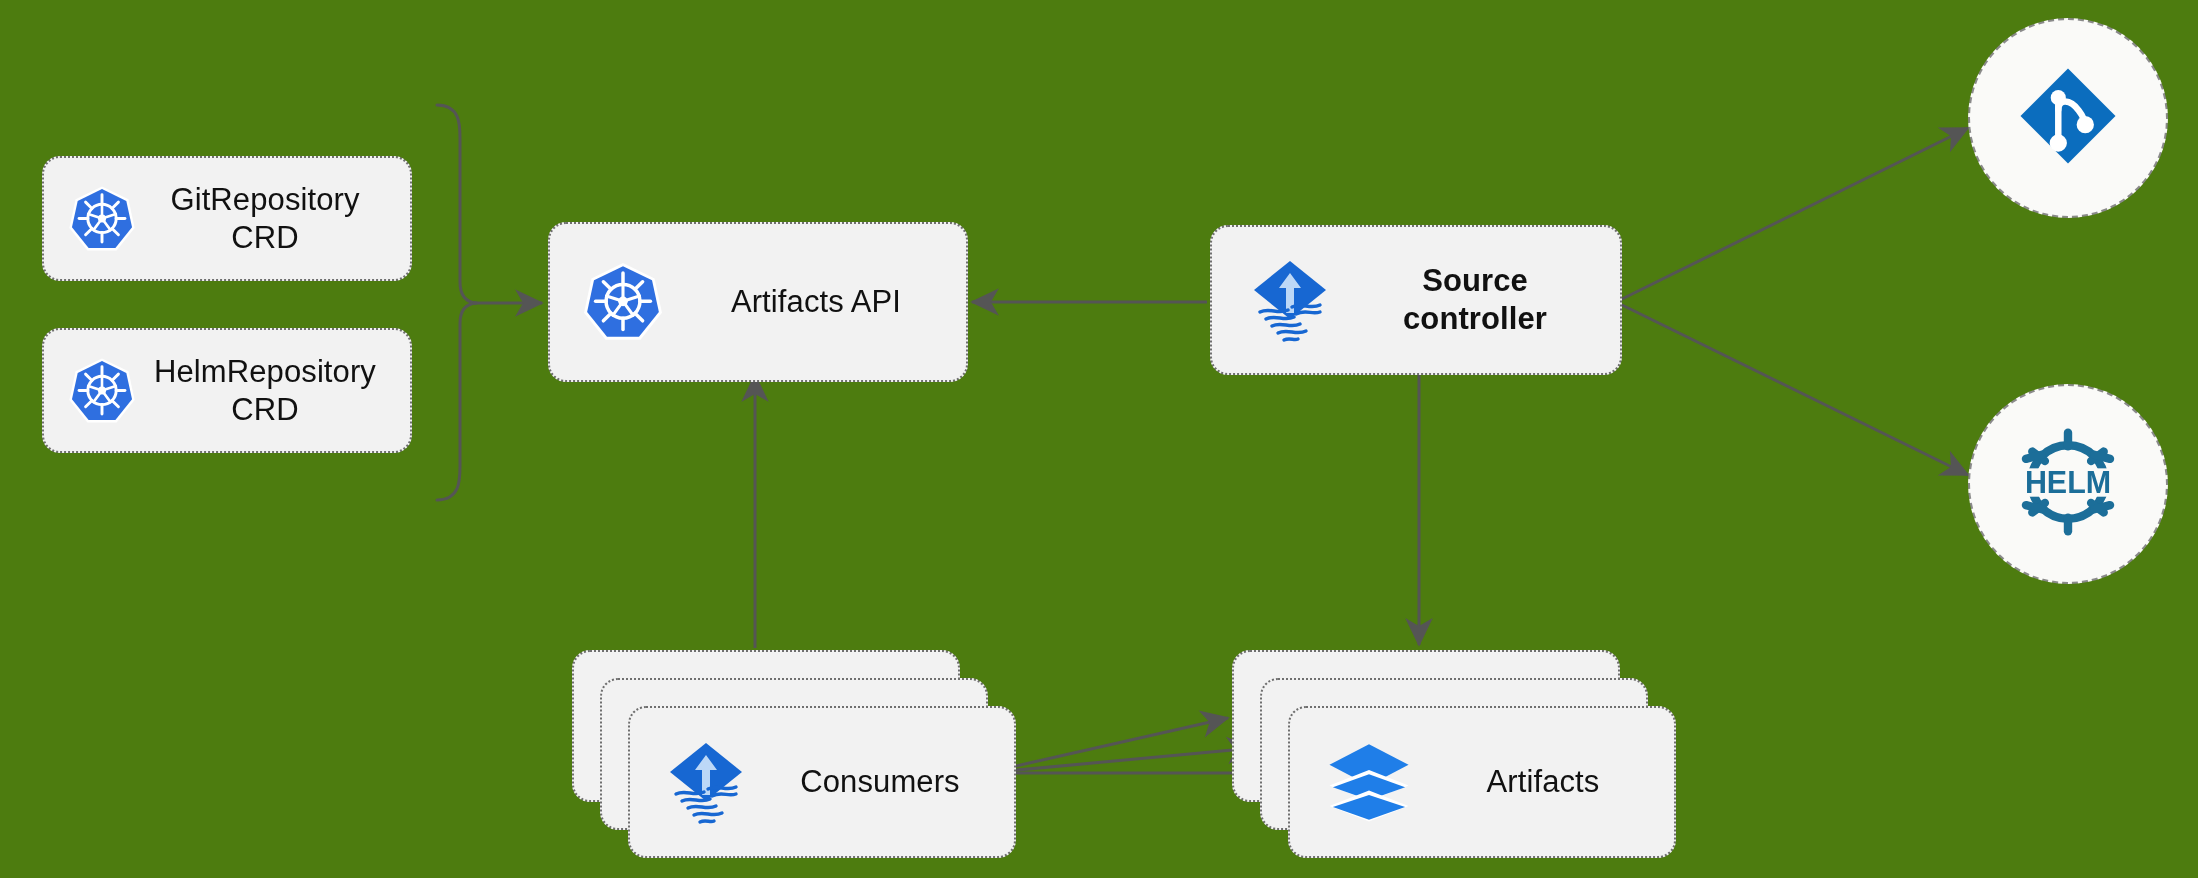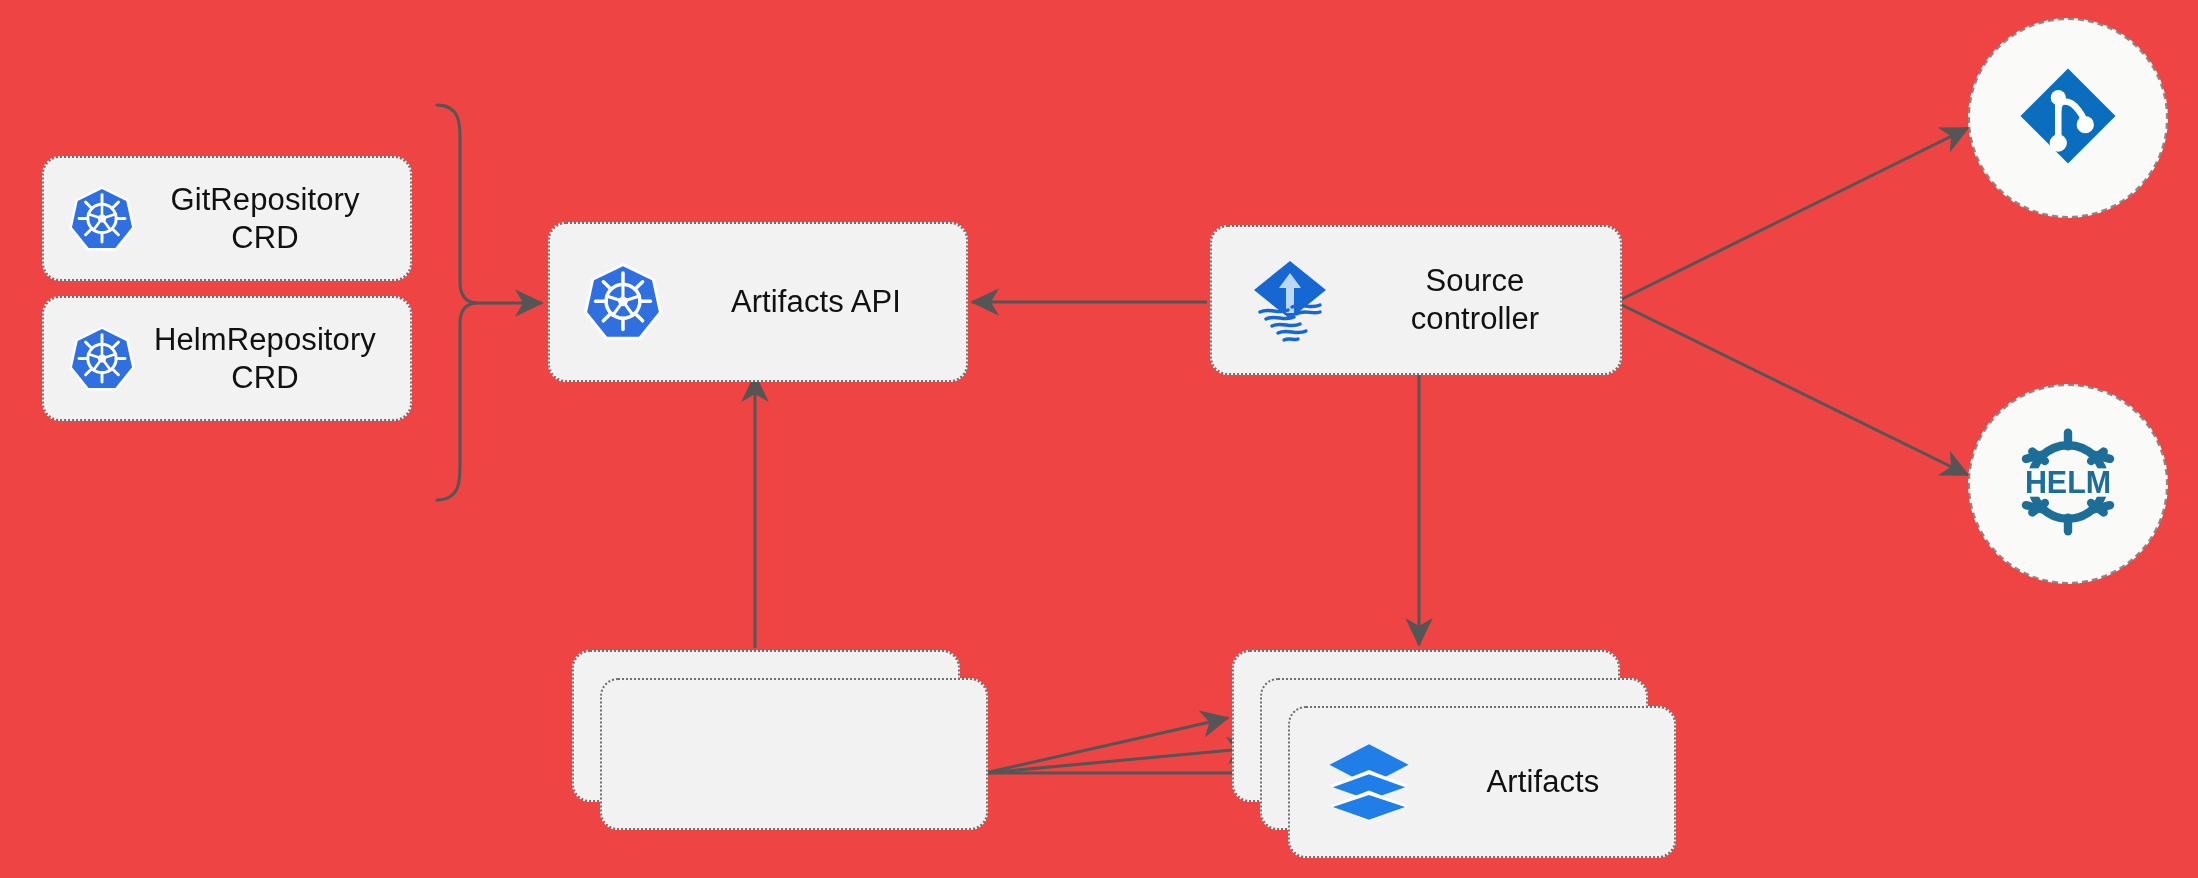--- a/index.html
+++ b/index.html
@@ -1,20 +1,20 @@
 <!DOCTYPE html>
 <html><head>
 <meta charset="utf-8">
 <style>
   html,body{margin:0;padding:0;background:#ffffff;}
   body{
     font-family:"Liberation Sans", sans-serif;
     width:2198px;height:878px;overflow:hidden;position:relative;
   }
-  #stage{position:relative;width:2198px;height:878px;background:#ef4444;}
+  #stage{position:relative;width:2198px;height:878px;background:#4d7c0f;}
 
   
   .node{
     position:absolute;
     background:#f2f2f2;
     border:2.5px dotted #6f6f6f;
     border-radius:18px;
     box-sizing:border-box;
     display:flex;align-items:center;
     justify-content:flex-start;
@@ -106,21 +106,21 @@
           <line x1="32" y1="31.5" x2="24.4" y2="41.9"></line>
           <line x1="32" y1="31.5" x2="19.7" y2="27.6"></line>
         </g>
         <circle cx="32" cy="31.5" r="3.6" fill="#ffffff"></circle>
       </svg>
     </span>
     <span class="label">GitRepository
 CRD</span>
   </div>
 
-  <div class="node crd" style="left:42px;top:296px;">
+  <div class="node crd" style="left:42px;top:328px;">
     <span class="icon k8s-wrap">
       <svg viewBox="0 0 64 64" width="72" height="72">
         <path d="M32 3 L55.5 14.5 L61 40 L45 60 L19 60 L3 40 L8.5 14.5 Z" fill="#ffffff"></path>
         <path d="M32 5.4 L53.6 15.9 L58.7 39.4 L43.9 57.8 L20.1 57.8 L5.3 39.4 L10.4 15.9 Z" fill="#2f6fe0"></path>
         <g fill="none" stroke="#ffffff" stroke-width="2.6" stroke-linecap="round">
           <circle cx="32" cy="31.5" r="12.6"></circle>
           <line x1="32" y1="10.5" x2="32" y2="19"></line>
           <line x1="32" y1="44" x2="32" y2="52.5"></line>
           <line x1="11.6" y1="31.5" x2="19.4" y2="31.5"></line>
           <line x1="44.6" y1="31.5" x2="52.4" y2="31.5"></line>
@@ -165,21 +165,21 @@
           <line x1="32" y1="31.5" x2="39.6" y2="41.9"></line>
           <line x1="32" y1="31.5" x2="24.4" y2="41.9"></line>
           <line x1="32" y1="31.5" x2="19.7" y2="27.6"></line>
         </g>
         <circle cx="32" cy="31.5" r="3.6" fill="#ffffff"></circle>
       </svg>
     </span>
     <span class="label" style="flex:1;">Artifacts API</span>
   </div>
 
-  <div class="node" style="left:1210px;top:225px;width:412px;height:150px;padding-left:38px;">
+  <div class="node" style="left:1210px;top:225px;width:412px;height:150px;padding-left:38px;font-weight:bold;">
     <span class="icon flux-wrap">
       <svg viewBox="0 0 80 86" width="80" height="86">
         <polygon points="40,4 76,33 40,62 4,33" fill="#1767d2"></polygon>
         <g fill="#bcd8f7">
           <polygon points="40,16 51,31 44,31 44,56 36,56 36,31 29,31"></polygon>
         </g>
         <g stroke="#1767d2" stroke-width="3.4" fill="none" stroke-linecap="round">
           <path d="M10,55 C20,50 28,58 38,53"></path>
           <path d="M16,62 C26,57 34,65 44,60"></path>
           <path d="M22,69 C32,64 40,72 50,67"></path>
@@ -226,20 +226,38 @@
           <path d="M100,82 L85,86"></path>
         </g>
         <rect x="18" y="47" width="84" height="27" fill="#fafaf8"></rect>
         <text x="60" y="70" text-anchor="middle" font-family="'Liberation Sans', sans-serif" font-size="29" font-weight="bold" fill="#1c6e99">HELM</text>
       </svg>
     </span>
   </div>
 
   <div class="node ghost" style="left:572px;top:650px;width:388px;height:152px;"></div>
   <div class="node ghost" style="left:600px;top:678px;width:388px;height:152px;"></div>
+  <div class="node" style="left:628px;top:706px;width:388px;height:152px;padding-left:36px;">
+    <span class="icon flux-wrap">
+      <svg viewBox="0 0 80 86" width="80" height="86">
+        <polygon points="40,4 76,33 40,62 4,33" fill="#1767d2"></polygon>
+        <polygon points="40,16 51,31 44,31 44,56 36,56 36,31 29,31" fill="#bcd8f7"></polygon>
+        <g stroke="#1767d2" stroke-width="3.4" fill="none" stroke-linecap="round">
+          <path d="M10,55 C20,50 28,58 38,53"></path>
+          <path d="M16,62 C26,57 34,65 44,60"></path>
+          <path d="M22,69 C32,64 40,72 50,67"></path>
+          <path d="M28,76 C38,71 46,79 56,74"></path>
+          <path d="M34,83 C40,80 44,84 48,82"></path>
+          <path d="M42,50 C52,45 60,53 70,48"></path>
+          <path d="M46,57 C56,52 62,58 70,55"></path>
+        </g>
+      </svg>
+    </span>
+    <span class="label" style="flex:1;">Consumers</span>
+  </div>
 
   <div class="node ghost" style="left:1232px;top:650px;width:388px;height:152px;"></div>
   <div class="node ghost" style="left:1260px;top:678px;width:388px;height:152px;"></div>
   <div class="node" style="left:1288px;top:706px;width:388px;height:152px;padding-left:36px;justify-content:center;">
     <span class="icon art-wrap">
       <svg viewBox="0 0 100 100" width="92" height="92">
         <polygon points="50,6 96,30 50,54 4,30" fill="#1f7ee8"></polygon>
         <polygon points="50,36 96,54 50,72 4,54" fill="#ffffff"></polygon>
         <polygon points="50,41 92,56 50,71 8,56" fill="#1f7ee8"></polygon>
         <polygon points="50,60 96,78 50,96 4,78" fill="#ffffff"></polygon>

